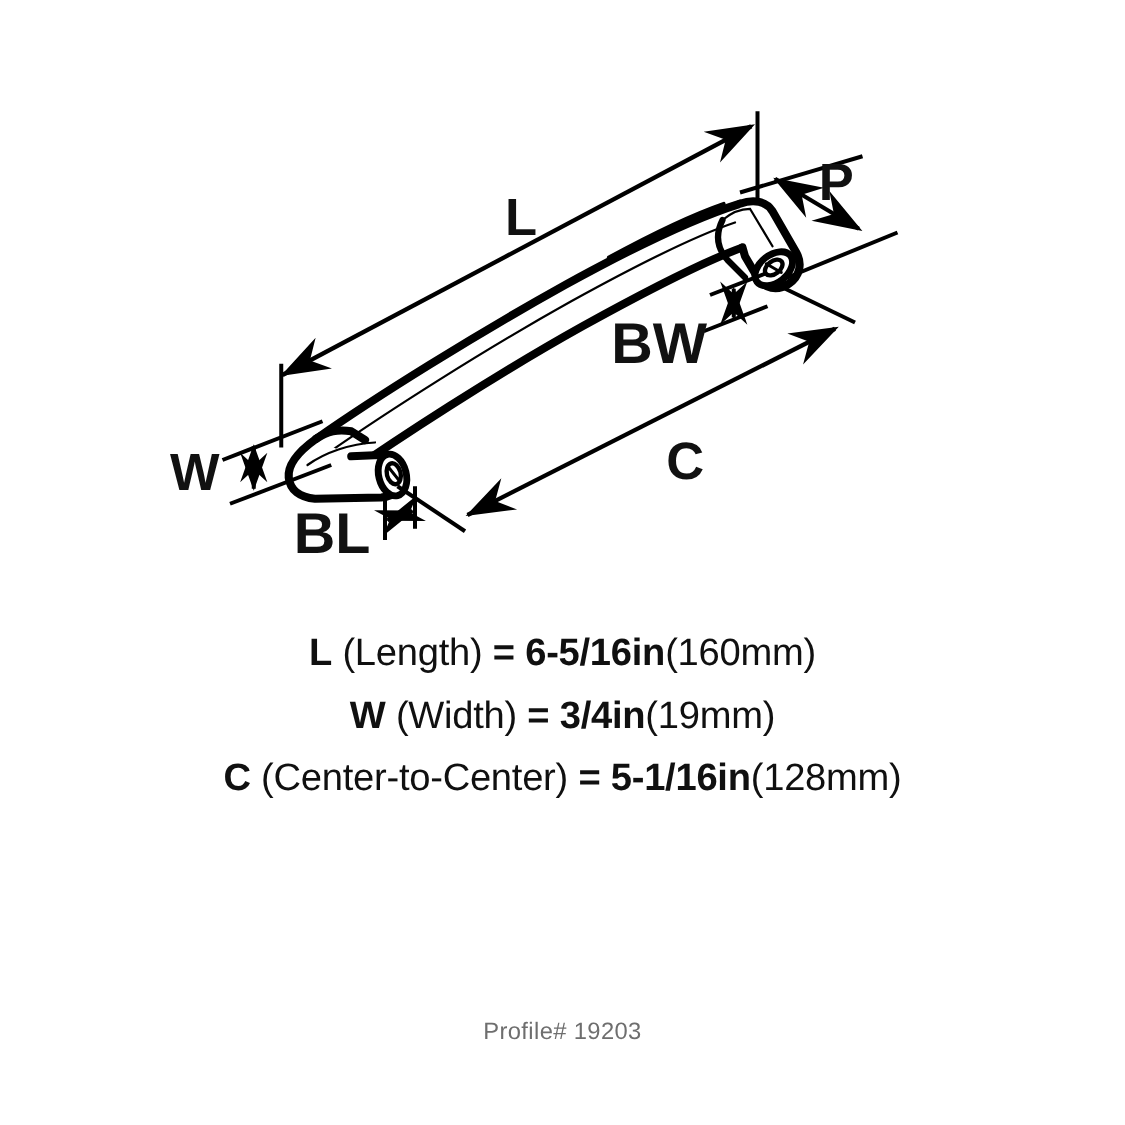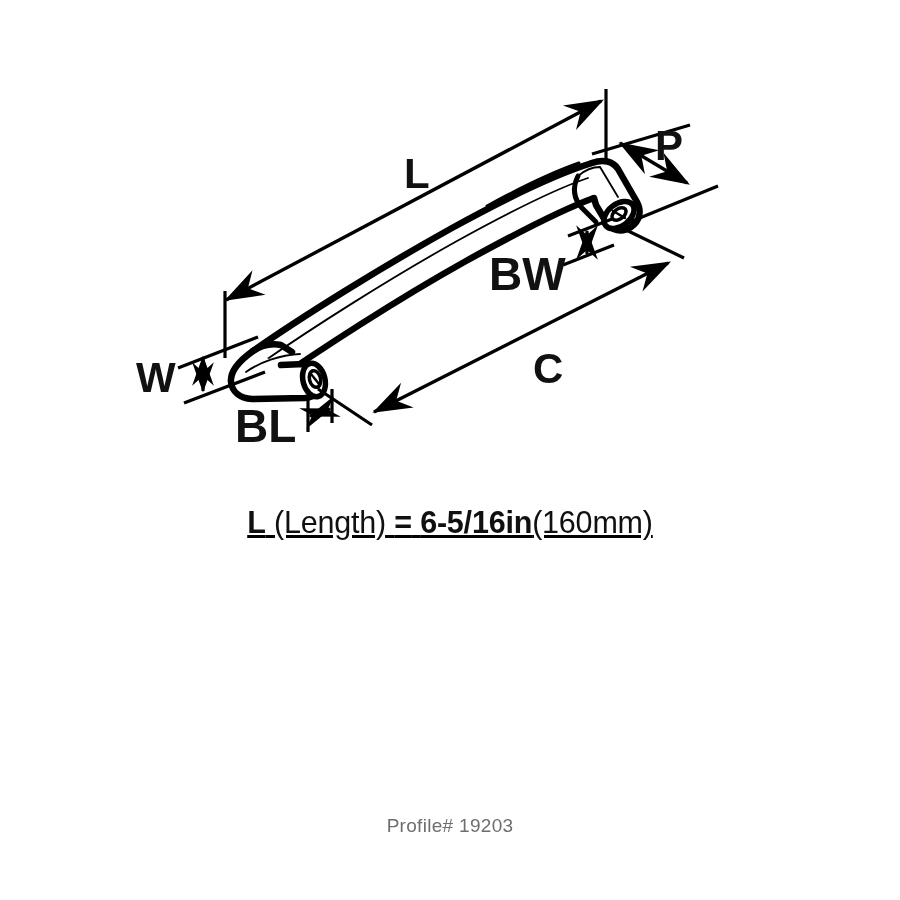--- a/index.html
+++ b/index.html
@@ -32,21 +32,20 @@
     font-family: "Liberation Sans", sans-serif;
     font-weight: bold;
     fill: #111111;
   }
   #spec-list {
     position: absolute;
     left: 0;
     top: 497px;
     width: 900px;
     text-align: center;
-    text-decoration: underline;
   }
   .spec-row {
     font-family: "Liberation Sans", sans-serif;
     font-size: 30.5px;
     line-height: 50px;
     color: #101010;
     white-space: nowrap;
     letter-spacing: -0.2px;
   }
   .spec-row .sym {
@@ -178,17 +177,29 @@
     <text class="dim-label" x="235" y="442" font-size="46">BL</text>
   </svg>
 
   <div id="spec-list">
     <div class="spec-row">
       <span class="sym">L</span>
       <span class="nm">(Length)</span>
       <span class="eq">=</span>
       <span class="imp">6-5/16in</span><span class="met">(160mm)</span>
     </div>
+    <div class="spec-row">
+      <span class="sym">W</span>
+      <span class="nm">(Width)</span>
+      <span class="eq">=</span>
+      <span class="imp">3/4in</span><span class="met">(19mm)</span>
+    </div>
+    <div class="spec-row">
+      <span class="sym">C</span>
+      <span class="nm">(Center-to-Center)</span>
+      <span class="eq">=</span>
+      <span class="imp">5-1/16in</span><span class="met">(128mm)</span>
+    </div>
   </div>
 
   <div id="profile-line">Profile# 19203</div>
 
 </div>
 
 </body></html>

